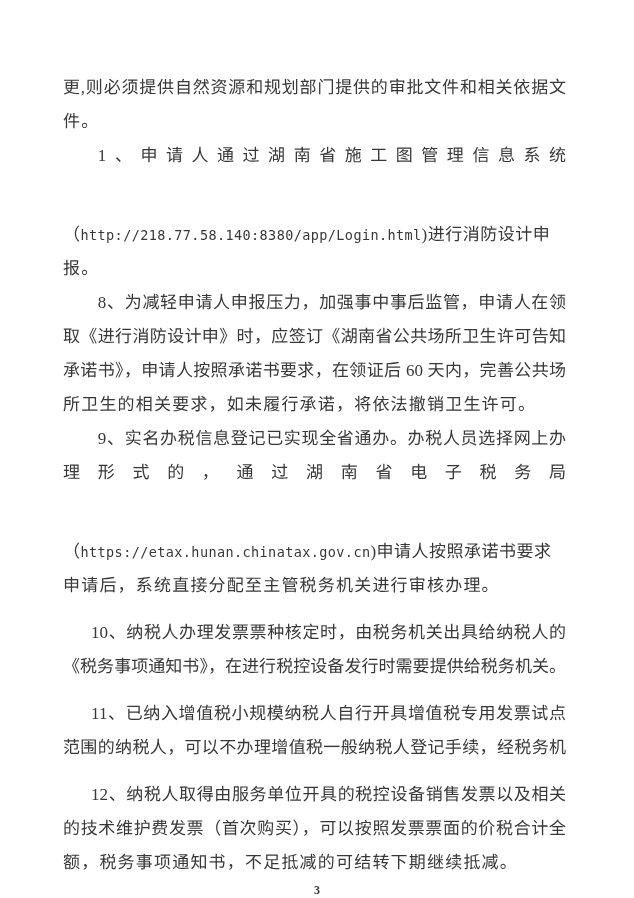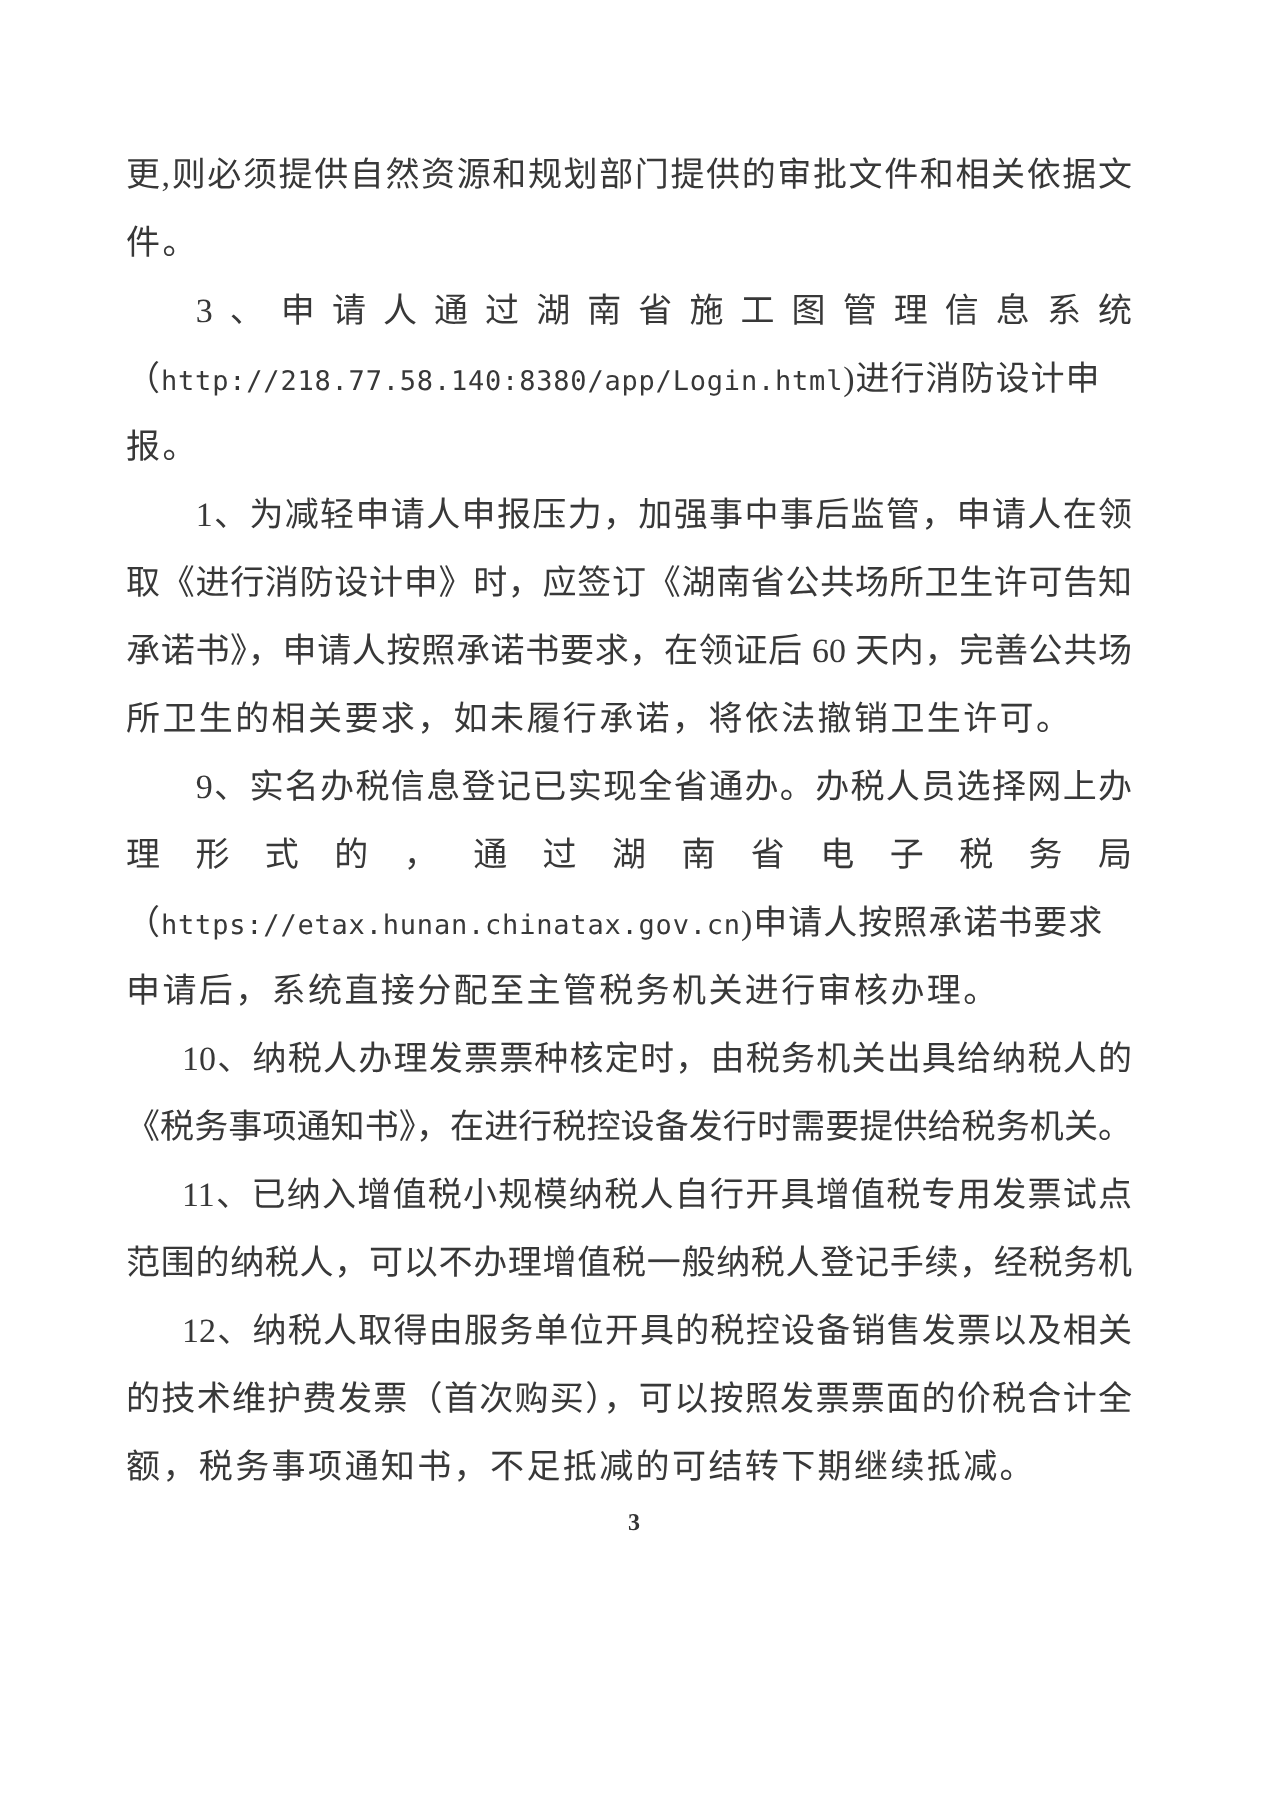--- a/index.html
+++ b/index.html
@@ -31,23 +31,23 @@
     white-space: normal;
     text-align: justify;
     text-align-last: justify;
   }
   
   .ln.end {
     letter-spacing: 1.2px;
   }
   
   .ln.indent  { text-indent: 2.05em; }
-  .ln.indent2 { text-indent: 1.65em; }
+  .ln.indent2 { text-indent: 1.65em; margin-top: 13px; }
   
-  .ln.urlline { letter-spacing: 0.5px; }
+  .ln.urlline { letter-spacing: 0.5px; margin-top: 45px; }
   .url {
     font-family: "DejaVu Sans Mono", "Liberation Mono", monospace;
     font-size: 13.5px;
     letter-spacing: 0.4px;
   }
   .pagenum {
     height: 20px;
     line-height: 20px;
     text-align: center;
     font-size: 12px;
@@ -56,24 +56,24 @@
     font-family: "Liberation Serif", "DejaVu Serif", serif;
   }
 </style>
 </head>
 <body>
 
 <div class="sheet">
   <div class="body-text">
     <div class="ln full">更,则必须提供自然资源和规划部门提供的审批文件和相关依据文</div>
     <div class="ln end">件。</div>
-    <div class="ln full indent">3、申请人通过湖南省施工图管理信息系统</div>
+    <div class="ln full indent">1、申请人通过湖南省施工图管理信息系统</div>
     <div class="ln urlline"><span>（</span><span class="url">http://218.77.58.140:8380/app/Login.html</span><span>)进行消防设计申</span></div>
     <div class="ln end">报。</div>
-    <div class="ln full indent">1、为减轻申请人申报压力，加强事中事后监管，申请人在领</div>
+    <div class="ln full indent">8、为减轻申请人申报压力，加强事中事后监管，申请人在领</div>
     <div class="ln full">取《进行消防设计申》时，应签订《湖南省公共场所卫生许可告知</div>
     <div class="ln full">承诺书》，申请人按照承诺书要求，在领证后 60 天内，完善公共场</div>
     <div class="ln end">所卫生的相关要求，如未履行承诺，将依法撤销卫生许可。</div>
     <div class="ln full indent">9、实名办税信息登记已实现全省通办。办税人员选择网上办</div>
     <div class="ln full">理形式的，通过湖南省电子税务局</div>
     <div class="ln urlline"><span>（</span><span class="url">https://etax.hunan.chinatax.gov.cn</span><span>)申请人按照承诺书要求</span></div>
     <div class="ln end">申请后，系统直接分配至主管税务机关进行审核办理。</div>
     <div class="ln full indent2">10、纳税人办理发票票种核定时，由税务机关出具给纳税人的</div>
     <div class="ln full">《税务事项通知书》，在进行税控设备发行时需要提供给税务机关。</div>
     <div class="ln full indent2">11、已纳入增值税小规模纳税人自行开具增值税专用发票试点</div>

